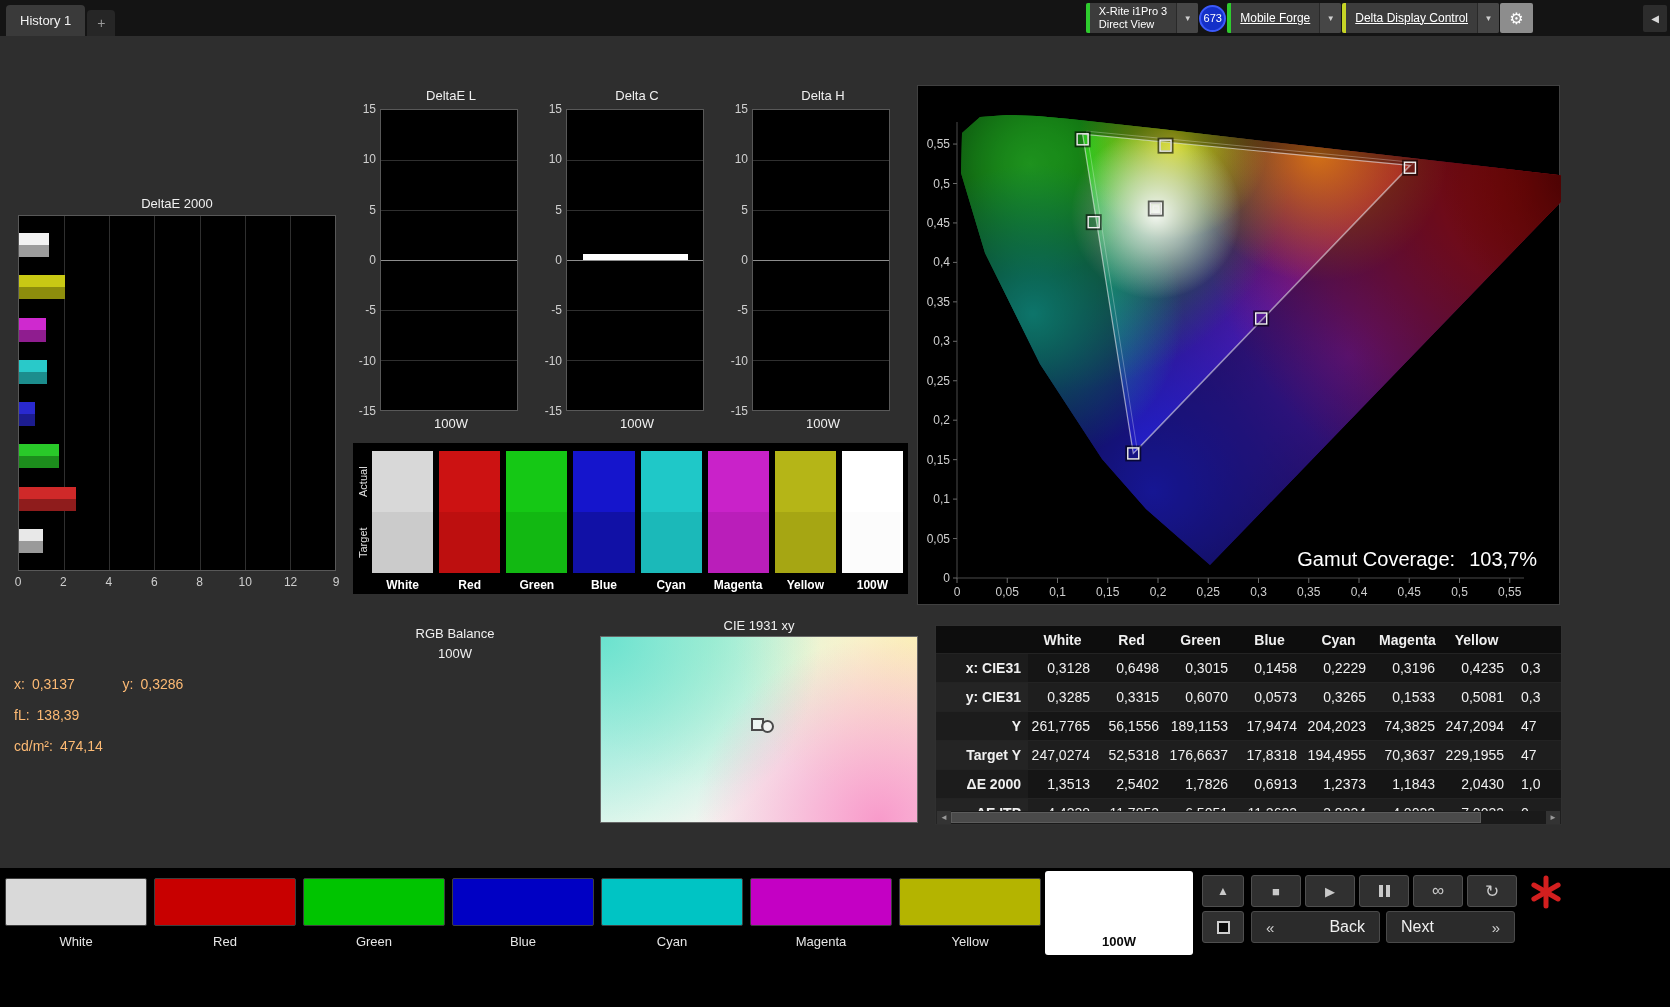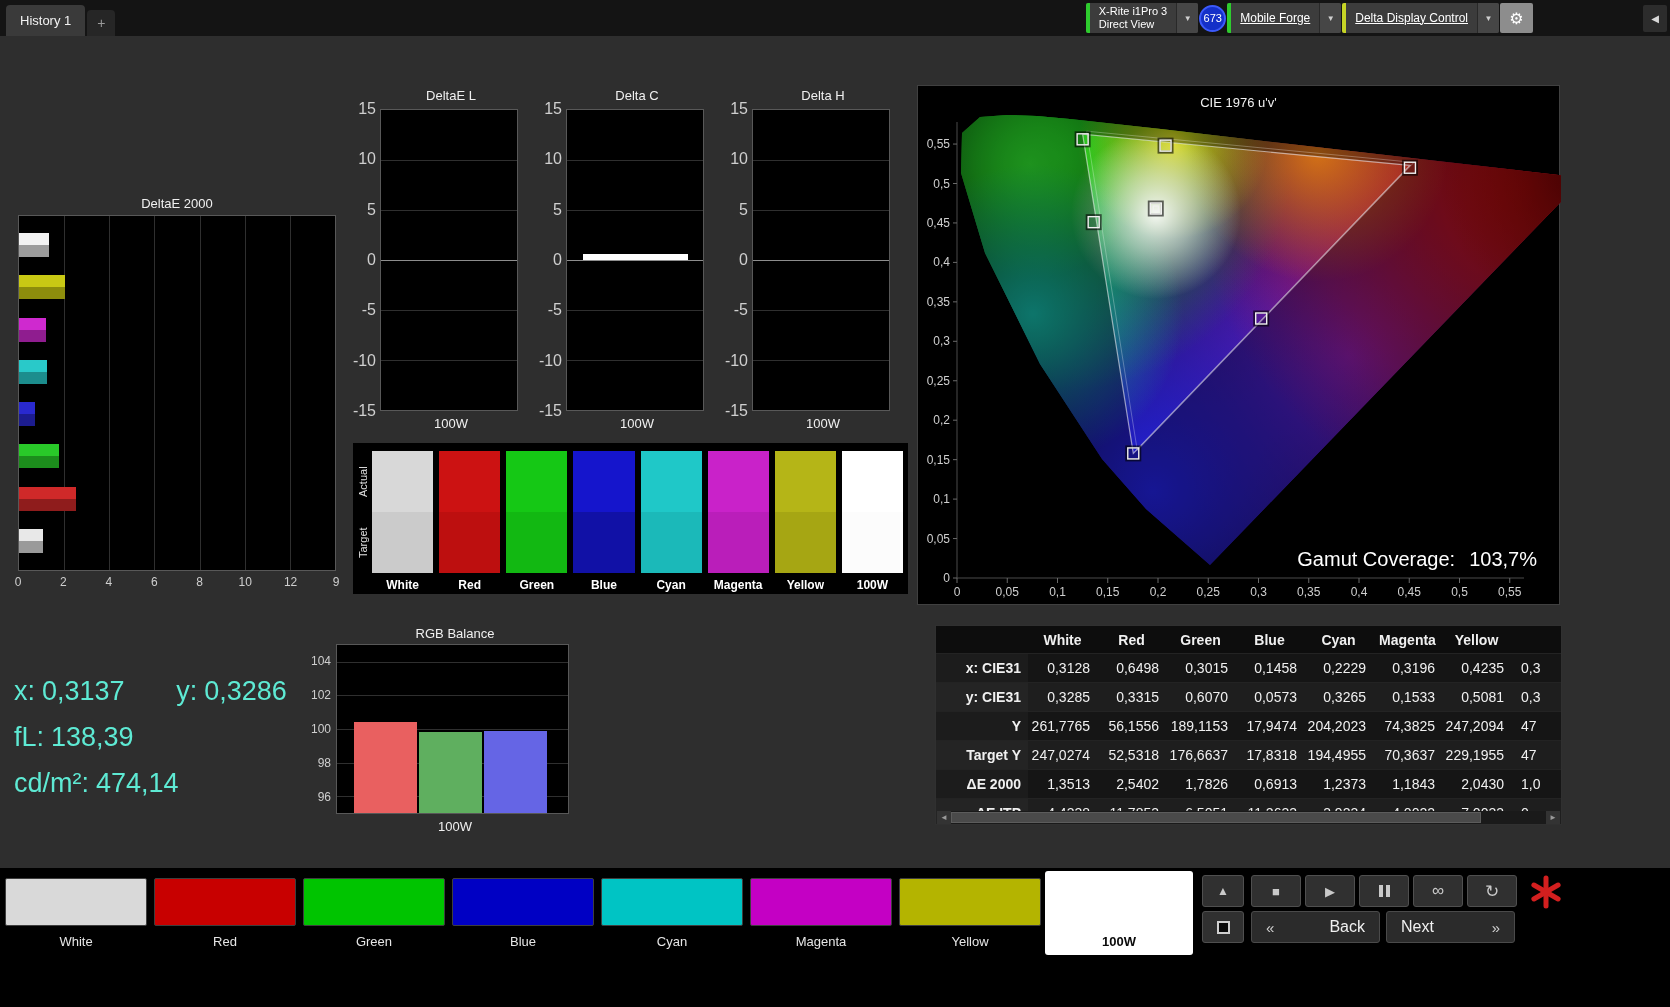--- a/index.html
+++ b/index.html
@@ -33,21 +33,21 @@
   .de-row{position:relative;height:24px;z-index:1;}
   .de-bar{height:100%;}
   .de-xaxis{position:relative;height:16px;margin-top:4px;font-size:12px;color:#cfcfcf;}
   .de-xaxis span{position:absolute;transform:translateX(-50%);}
 
   
   .delta-group{position:absolute;left:352px;top:88px;display:flex;gap:18px;}
   .dchart{width:168px;}
   .dchart .chart-title{margin-left:30px;margin-bottom:6px;}
   .dchart-body{display:flex;}
-  .dchart-ylabels{position:relative;width:28px;font-size:16px;color:#cfcfcf;}
+  .dchart-ylabels{position:relative;width:28px;font-size:12px;color:#cfcfcf;}
   .dchart-ylabels span{position:absolute;right:4px;transform:translateY(-50%);}
   .dchart-plot{position:relative;width:138px;height:302px;background:#000;border:1px solid #585858;}
   .hgrid{position:absolute;left:0;right:0;height:1px;background:#2f2f2f;}
   .hgrid.zero{background:#8d8d8d;}
   .dchart-bar{position:absolute;left:12%;width:77%;background:#fff;}
   .dchart-xlabel{margin-left:30px;margin-top:5px;text-align:center;font-size:13px;color:#f0f0f0;}
 
   
   .swatch-panel{position:absolute;left:353px;top:443px;width:555px;height:151px;background:#000;padding:8px 5px 0 3px;display:flex;gap:3px;}
   .swatch-rowlabels{width:13px;height:122px;display:flex;flex-direction:column;}
@@ -60,21 +60,21 @@
   
   .cie76{position:absolute;left:917px;top:85px;width:643px;height:520px;background:#000;border:1px solid #404040;}
   .cie76 svg{position:absolute;inset:0;}
   .cie76 .panel-title{position:absolute;top:9px;left:0;right:0;text-align:center;font-size:13px;color:#f0f0f0;}
   .coverage{position:absolute;right:22px;bottom:33px;font-size:20px;color:#fff;}
   .coverage .cov-val{margin-left:14px;}
 
   
   .current-reading{position:absolute;left:14px;top:640px;}
   .cr-title{font-size:27px;font-weight:300;color:#f5f5f5;}
-  .cr-lines{margin-top:36px;font-size:27px;color:#5eead4;}
+  .cr-lines{margin-top:36px;font-size:14px;color:#fdba74;}
   .cr-line{margin-bottom:15px;white-space:nowrap;}
   .cr-y{margin-left:44px;}
   .lbl{margin-right:7px;}
 
   
   .rgb-balance{position:absolute;left:303px;top:626px;width:270px;}
   .rgb-balance .chart-title{margin-left:34px;}
   .rgb-body{display:flex;margin-top:3px;}
   .rgb-ylabels{position:relative;width:33px;font-size:12px;color:#cfcfcf;}
   .rgb-ylabels span{position:absolute;right:5px;transform:translateY(-50%);}
@@ -514,21 +514,20 @@
           <g>
             <rect x="336.7135" y="225.99789999999996" width="13" height="13" fill="none" stroke="rgba(0,0,0,0.6)" stroke-width="3"></rect>
             <rect x="337.7135" y="226.99789999999996" width="11" height="11" fill="none" stroke="#f2f2f2" stroke-width="1.4"></rect>
           </g>
           <g>
             <rect x="208.777" y="360.9169" width="13" height="13" fill="none" stroke="rgba(0,0,0,0.6)" stroke-width="3"></rect>
             <rect x="209.777" y="361.9169" width="11" height="11" fill="none" stroke="#f2f2f2" stroke-width="1.4"></rect>
           </g>
         </g>
     </svg>
-    <div class="panel-title">CIE 1976 u'v'</div>
     <div class="coverage">
       <span>Gamut Coverage:</span><span class="cov-val">103,7%</span>
     </div>
   </section>
 
   <section class="current-reading">
     <div class="cr-lines">
       <div class="cr-line">
         <span class="lbl">x:</span><span>0,3137</span>
         <span class="cr-y"><span class="lbl">y:</span><span>0,3286</span></span>
@@ -537,42 +536,29 @@
         <span class="lbl">fL:</span><span>138,39</span>
       </div>
       <div class="cr-line">
         <span class="lbl">cd/m²:</span><span>474,14</span>
       </div>
     </div>
   </section>
 
   <section class="rgb-balance">
     <div class="chart-title">RGB Balance</div>
-    <div class="rgb-body">
-      <div class="rgb-ylabels" id="rgbYLabels">
-          <span style="top: 10%;">104</span>
-          <span style="top: 30%;">102</span>
-          <span style="top: 50%;">100</span>
-          <span style="top: 70%;">98</span>
-          <span style="top: 90%;">96</span>
-        </div>
-      <div class="rgb-plot" id="rgbPlot">
-          <div class="hgrid" style="top: 10%;"></div>
-          <div class="hgrid" style="top: 30%;"></div>
-          <div class="hgrid" style="top: 50%;"></div>
-          <div class="hgrid" style="top: 70%;"></div>
-          <div class="hgrid" style="top: 90%;"></div>
-          <div class="rgb-bar" style="height: 54%; background: rgb(233, 96, 96);"></div>
-          <div class="rgb-bar" style="height: 48%; background: rgb(95, 175, 95);"></div>
-          <div class="rgb-bar" style="height: 49%; background: rgb(101, 101, 229);"></div>
-        </div>
-    </div>
     <div class="dchart-xlabel">100W</div>
   </section>
 
+  <section class="cie31">
+    <div class="chart-title">CIE 1931 xy</div>
+    <div class="cie31-plot">
+      <div class="cie31-marker"></div>
+    </div>
+  </section>
 
   <section class="data-table">
     <div class="tbl-grid" id="tblGrid">
         <div class="tcell th"></div>
         <div class="tcell th">White</div>
         <div class="tcell th">Red</div>
         <div class="tcell th">Green</div>
         <div class="tcell th">Blue</div>
         <div class="tcell th">Cyan</div>
         <div class="tcell th">Magenta</div>

